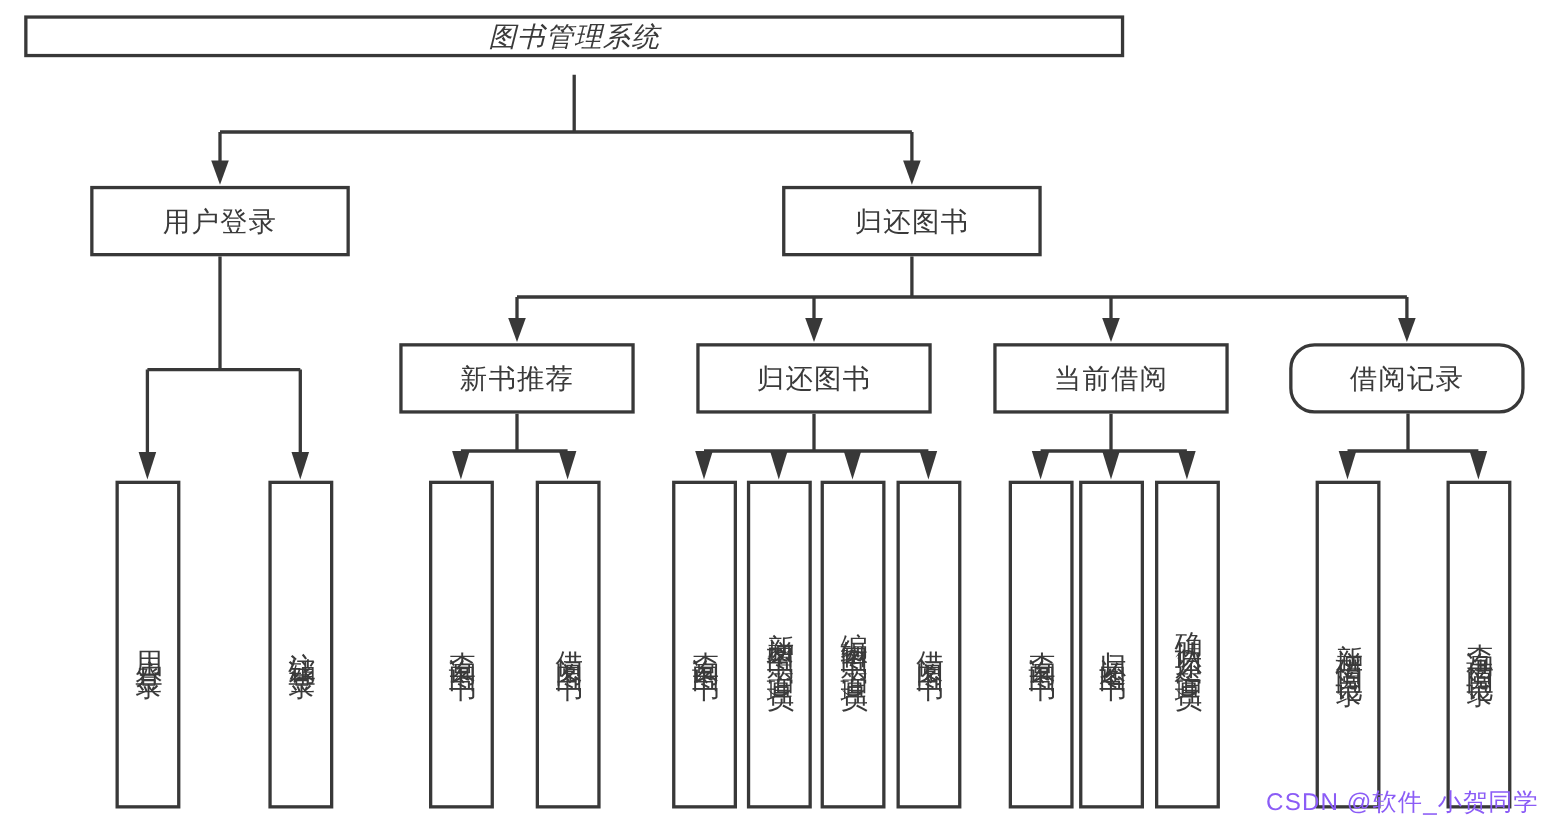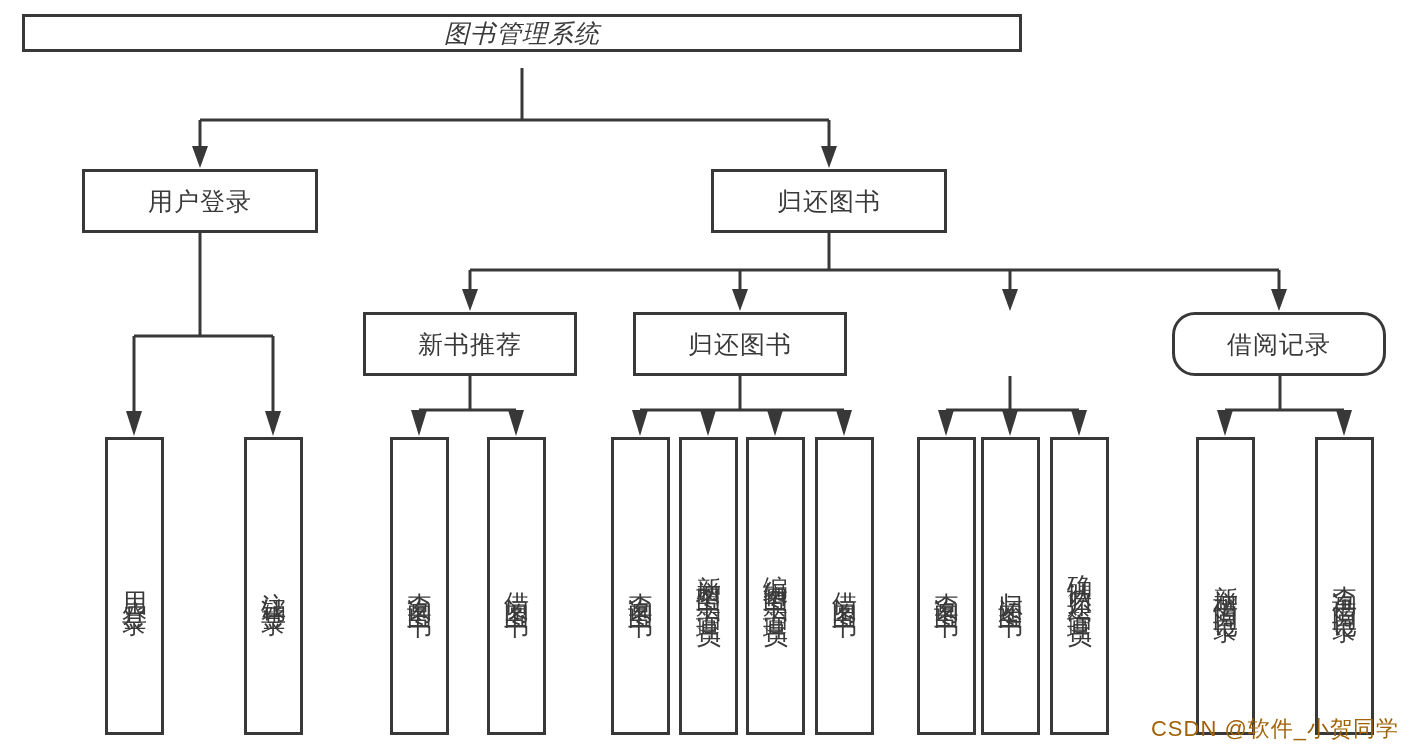--- a/index.html
+++ b/index.html
@@ -31,21 +31,21 @@
     font-size:25px;
     writing-mode:vertical-rl;
     text-orientation:mixed;
     letter-spacing:7px;
     line-height:1;
   }
   .watermark{
     position:absolute;
     right:6px;bottom:3px;
     font-size:22px;
-    color:#a16207;
+    color:#8b5cf6;
     letter-spacing:1px;
     z-index:3;
     white-space:nowrap;
   }
 </style>
 </head>
 <body>
 
 <div class="canvas">
 
@@ -93,20 +93,21 @@
     </g>
   </svg>
 
   <div class="box hbox root">图书管理系统</div>
 
   <div class="box hbox lv2" style="left:82px;">用户登录</div>
   <div class="box hbox lv2" style="left:711px;">归还图书</div>
 
   <div class="box hbox lv3" style="left:363px;">新书推荐</div>
   <div class="box hbox lv3" style="left:633px;">归还图书</div>
+  <div class="box hbox lv3" style="left:903px;">当前借阅</div>
   <div class="box hbox lv3" style="left:1172px;border-radius:23px;">借阅记录</div>
 
   <div class="box vbox" style="left:105px;">用户登录</div>
   <div class="box vbox" style="left:244px;">注销登录</div>
 
   <div class="box vbox" style="left:390px;">查询图书</div>
   <div class="box vbox" style="left:487px;">借阅图书</div>
 
   <div class="box vbox" style="left:611px;">查询图书</div>
   <div class="box vbox" style="left:679px;">新增图书（管理员）</div>

